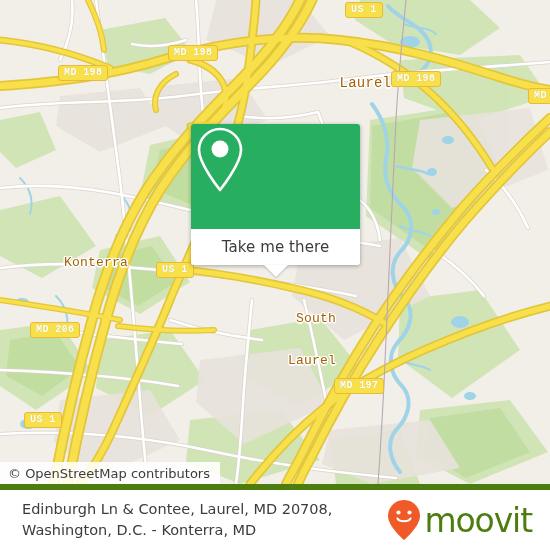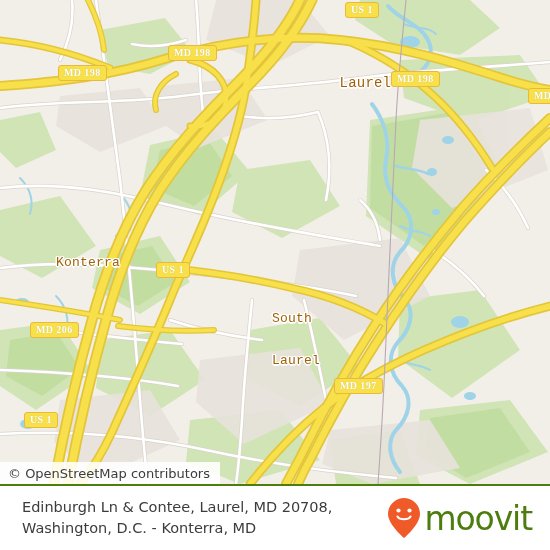--- a/index.html
+++ b/index.html
@@ -53,21 +53,21 @@
     pointer-events: none;
   }
 
   
   .shield {
     position: absolute;
     background: #f7e04a;
     border: 1.5px solid #e8b93c;
     border-radius: 3px;
     color: #ffffff;
-    font-family: Liberation Serif, serif;
+    font-family: Liberation Mono, monospace;
     font-size: 10px;
     font-weight: 700;
     line-height: 13px;
     height: 14px;
     padding: 0 5px;
     letter-spacing: .4px;
     white-space: nowrap;
     text-shadow: 0 0 1px rgba(0,0,0,.18);
     box-sizing: content-box;
   }
@@ -139,21 +139,21 @@
     left: 0;
     top: 484px;
     width: 550px;
     height: 66px;
     background: #ffffff;
     display: flex;
     align-items: center;
     justify-content: space-between;
     box-sizing: border-box;
     padding: 0 18px 0 22px;
-    border-top: 2px solid #4d7c0f;
+    border-top: 6px solid #4d7c0f;
   }
   .footer-title {
     color: #3c3c3c;
     font-family: "DejaVu Sans", sans-serif;
     font-size: 14.5px;
     line-height: 21px;
     max-width: 370px;
   }
   .footer-title span { display: block; white-space: nowrap; }
   .brand {
@@ -350,39 +350,51 @@
       </g>
 
       <path d="M406,0 C402,40 398,80 396,120 C394,164 392,208 390,250
                C388,296 386,340 384,384 C382,424 380,456 378,484" stroke="#b9a8b4" stroke-width="1.1" fill="none" stroke-dasharray="0"></path>
     </svg>
 
     <div class="place-label" style="left:288px; top:62px; font-size:14px;">
       <span>Laurel</span>
     </div>
 
-    <div class="place-label" style="left:8px; top:242px;">
+    <div class="place-label" style="left:16px; top:242px;">
       <span>Konterra</span>
     </div>
 
-    <div class="place-label" style="left:272px; top:284px; text-align:left;">
+    <div class="place-label" style="left:288px; top:284px; text-align:right;">
       <div>South</div>
       <div>Laurel</div>
     </div>
 
     <div class="shield" style="left:345px; top:2px;">US 1</div>
     <div class="shield" style="left:168px; top:45px;">MD 198</div>
     <div class="shield" style="left:58px; top:65px;">MD 198</div>
     <div class="shield" style="left:391px; top:71px;">MD 198</div>
     <div class="shield" style="left:528px; top:88px;">MD 1</div>
     <div class="shield" style="left:156px; top:262px;">US 1</div>
     <div class="shield" style="left:30px; top:322px;">MD 206</div>
     <div class="shield" style="left:334px; top:378px;">MD 197</div>
     <div class="shield" style="left:24px; top:412px;">US 1</div>
 
+    <div class="callout">
+      <div class="callout-top">
+        <svg width="58" height="72" viewBox="0 0 58 72">
+          <path d="M29,5 C17.4,5 8,14.4 8,26 C8,40 29,66 29,66 C29,66 50,40 50,26 C50,14.4 40.6,5 29,5 Z" fill="none" stroke="#ffffff" stroke-width="2.6" stroke-linejoin="round"></path>
+          <circle cx="29" cy="25" r="8.5" fill="#ffffff"></circle>
+        </svg>
+      </div>
+      <div class="callout-bottom">
+        <div class="callout-label">Take me there</div>
+      </div>
+      <div class="callout-tail"></div>
+    </div>
 
     <div class="attribution">
       <span>© OpenStreetMap contributors</span>
     </div>
   </div>
 
   <div class="footer">
     <div class="footer-title">
       <span>Edinburgh Ln &amp; Contee, Laurel, MD 20708,</span>
       <span>Washington, D.C. - Konterra, MD</span>

